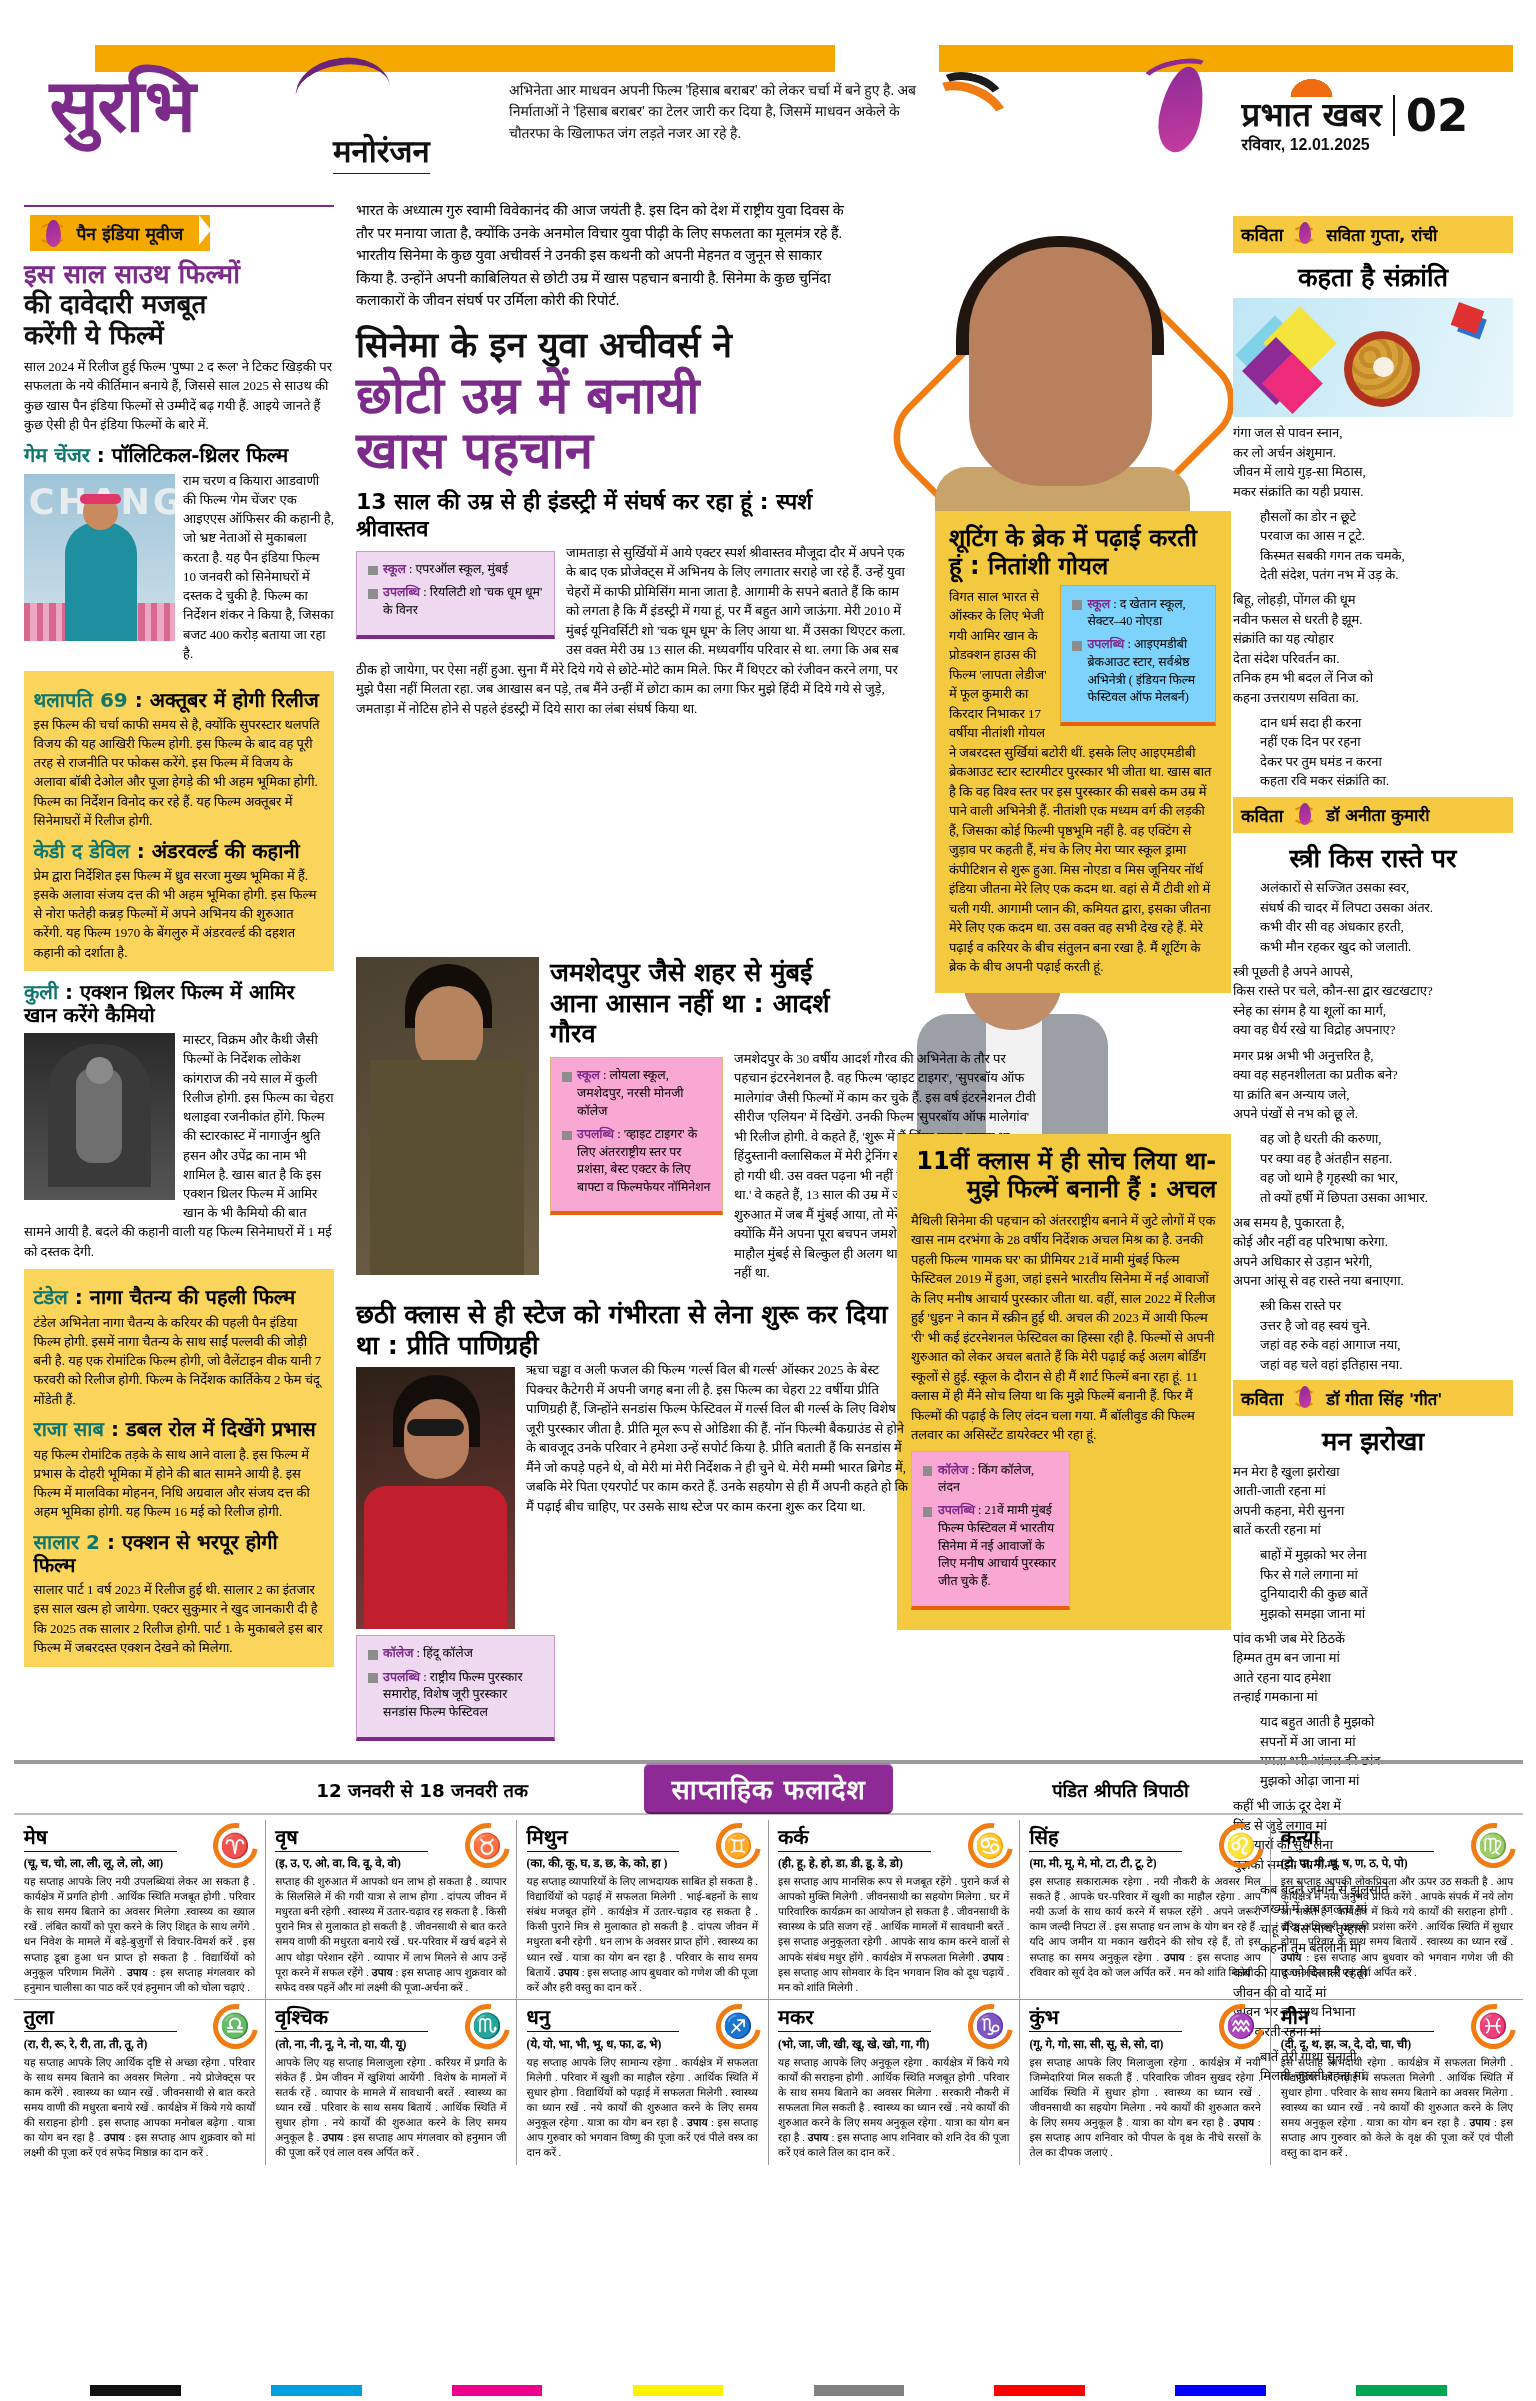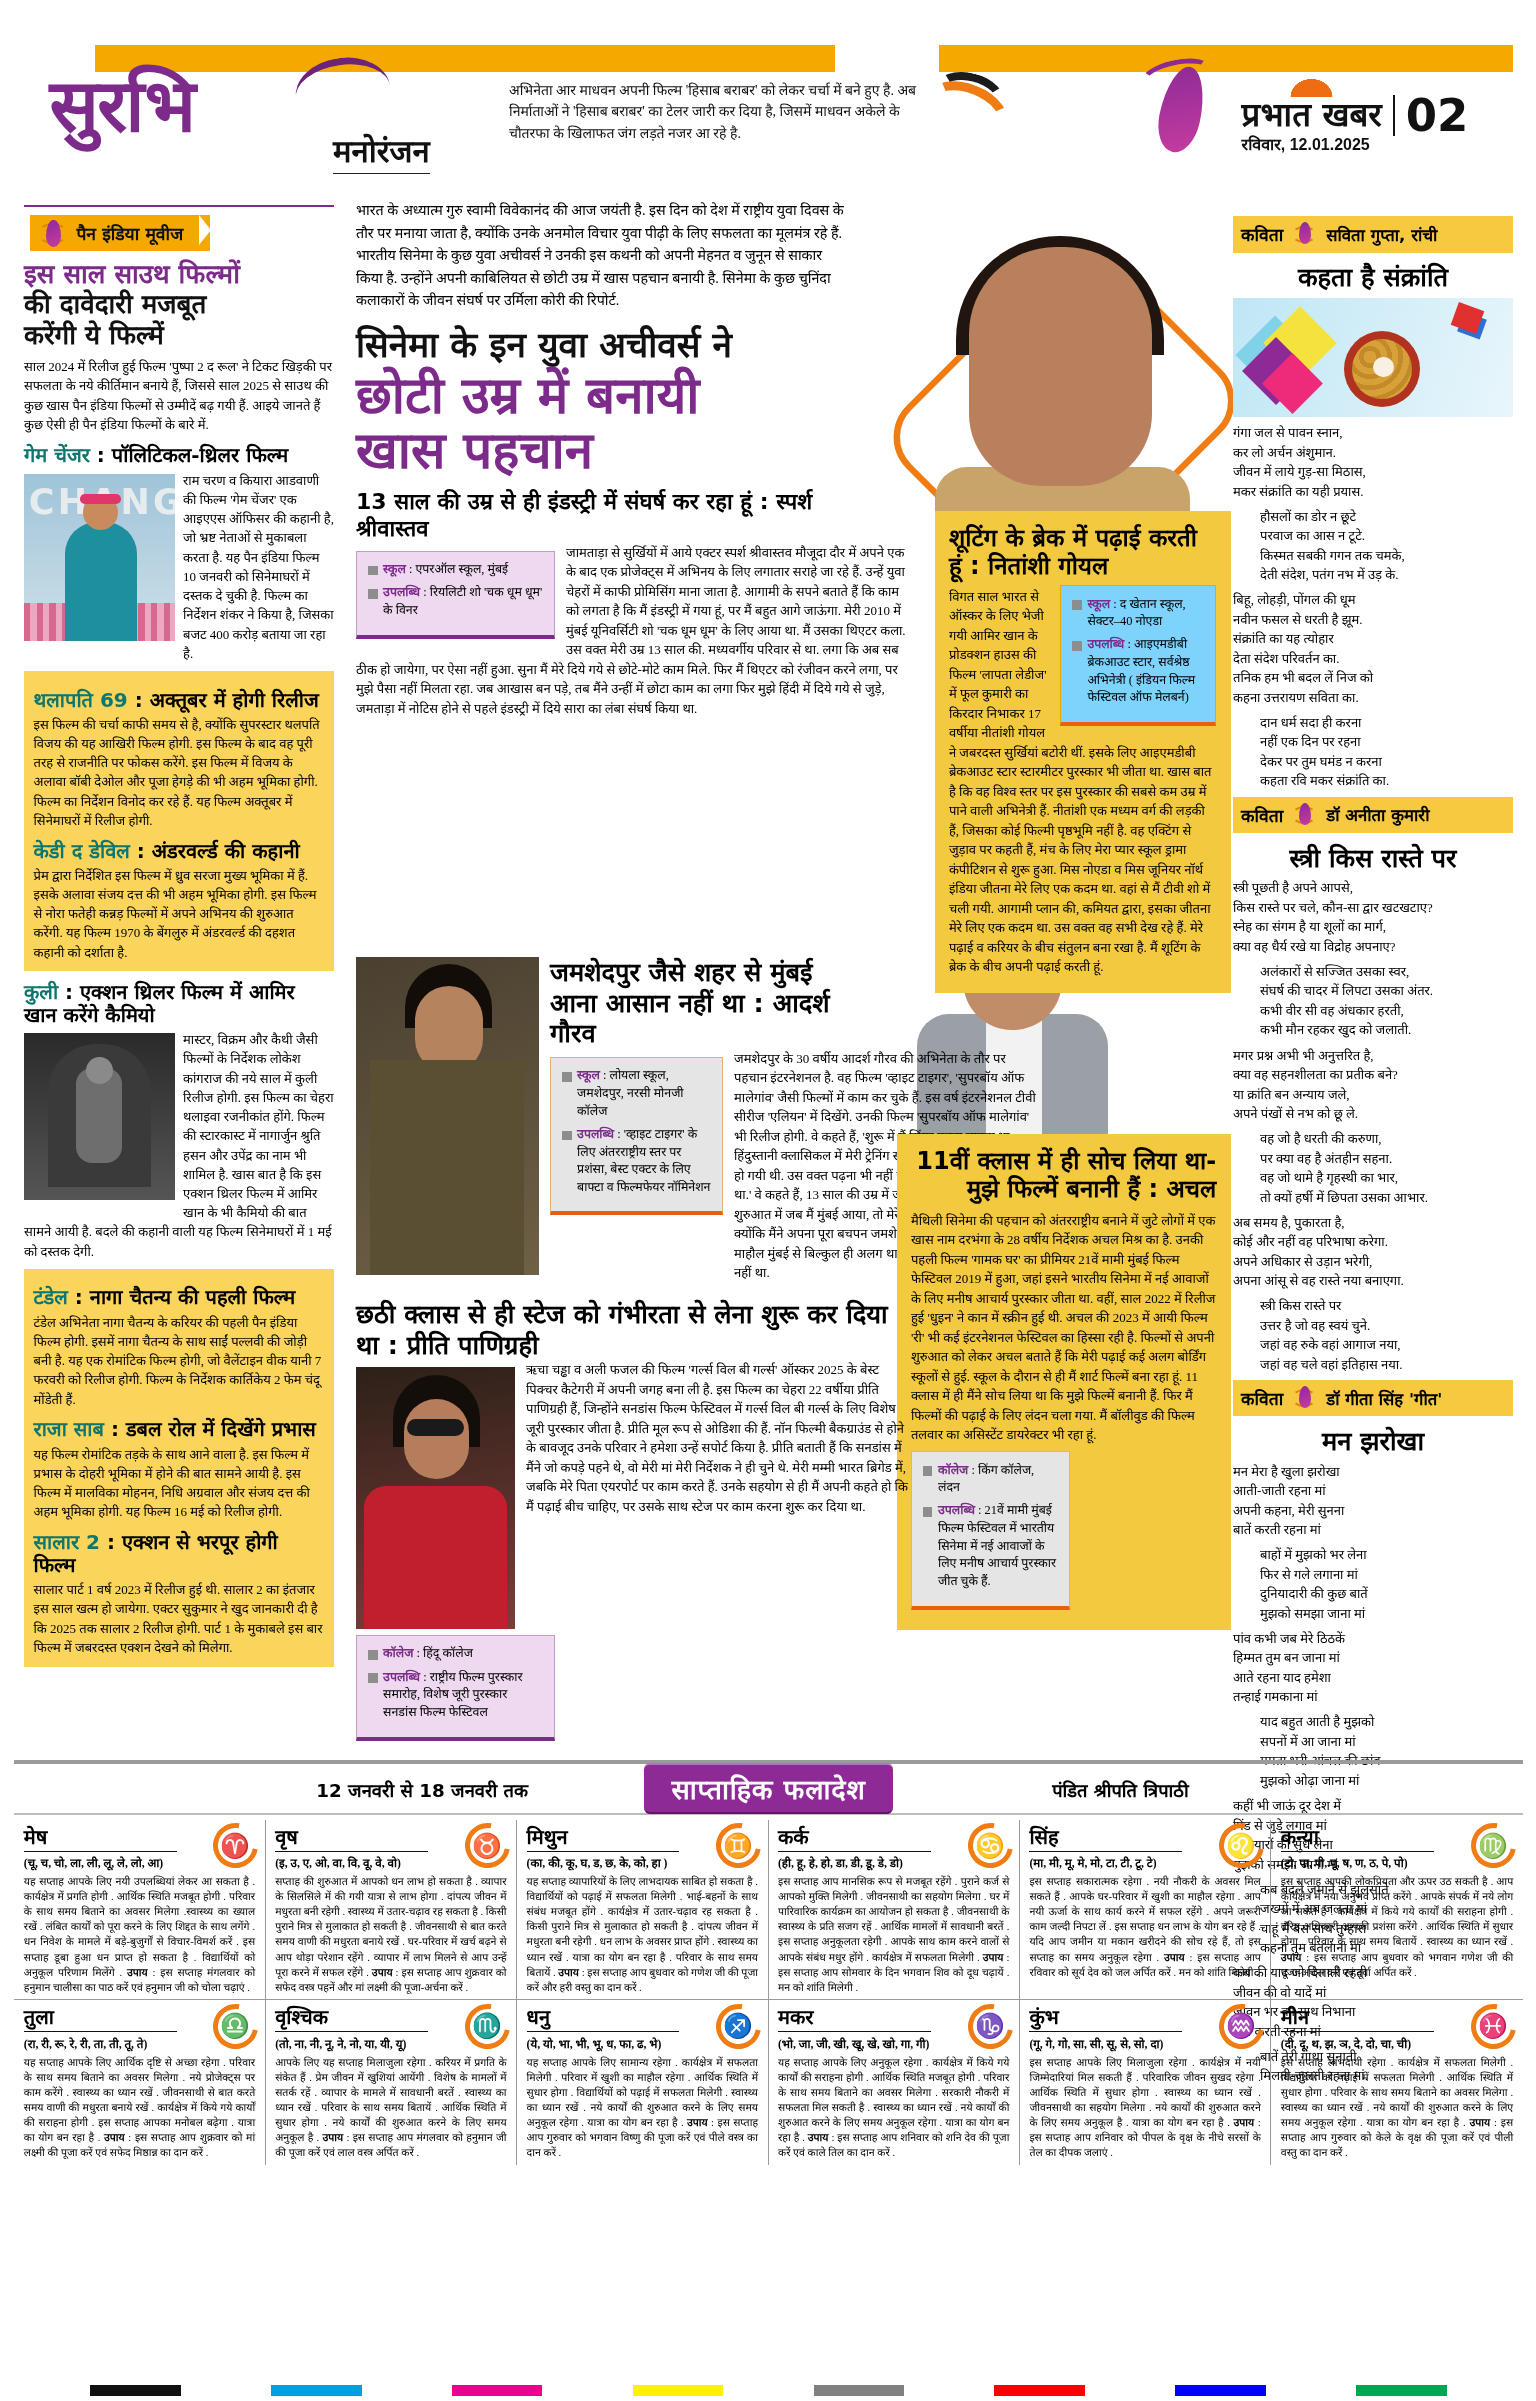--- a/index.html
+++ b/index.html
@@ -137,21 +137,21 @@
   .ybox {
     position:absolute; right:-1.6px; top:312px; width:296px; background:#f3c93f; padding:12.7px 14.3px 16px;
   }
   .ybox h3 { font-family:"DejaVu Sans",sans-serif; font-weight:700; font-size:24px; line-height:1.18; }
   .ybox .body { font-size:13px; line-height:1.5; margin-top:6.4px;}
   .factbox { background:#7dd3fc; border:1.6px solid #e5a60f; border-bottom:4.8px solid #e8600c; padding:9.5px 11px; margin:8px 0; font-size:12.4px; line-height:1.42;}
   .factbox .row{ display:flex; gap:5.6px; margin-bottom:5.6px;}
   .factbox .sq{flex:0 0 auto;width:9.5px;height:9.5px;background:#8d8d8d;margin-top:4.8px;}
   .factbox .lbl{color:#7d2b8b;font-weight:700;}
 
-  .factbox.cream { background:#e5e5e5; border:1.6px solid #e0b37c; border-bottom:4.8px solid #e8600c;}
+  .factbox.cream { background:#f9a8d4; border:1.6px solid #e0b37c; border-bottom:4.8px solid #e8600c;}
   .factbox.lilac { background:#efd9f0; border:1.6px solid #c79ac9; border-bottom:4.8px solid #7d2b8b;}
 
   
   .mid-block { position:relative; margin-top:17.5px; }
   h3.mid-title { font-family:"DejaVu Sans",sans-serif;font-weight:700;font-size:25.5px;line-height:1.2; }
   h3.mid-title2 { font-family:"DejaVu Sans",sans-serif;font-weight:700;font-size:24px;line-height:1.2; }
 
   .yellow-angle { background:#f3c93f; }
 
   
@@ -526,31 +526,31 @@
       <div class="kavita-bar">
         <span>कविता</span>
         <span class="mini">
             <i class="r"></i>
             <i class="c"></i>
           </span>
         <span class="author">डॉ अनीता कुमारी</span>
       </div>
       <h4 class="poem-title">स्त्री किस रास्ते पर</h4>
       <div class="poem-text">
+        <div class="poem-stanza indent">
+          <span>अलंकारों से सज्जित उसका स्वर,</span><br>
+          <span>संघर्ष की चादर में लिपटा उसका अंतर.</span><br>
+          <span>कभी वीर सी वह अंधकार हरती,</span><br>
+          <span>कभी मौन रहकर खुद को जलाती.</span>
+        </div>
         <div class="poem-stanza">
           <span>स्त्री पूछती है अपने आपसे,</span><br>
           <span>किस रास्ते पर चले, कौन-सा द्वार खटखटाए?</span><br>
           <span>स्नेह का संगम है या शूलों का मार्ग,</span><br>
           <span>क्या वह धैर्य रखे या विद्रोह अपनाए?</span>
-        </div>
-        <div class="poem-stanza indent">
-          <span>अलंकारों से सज्जित उसका स्वर,</span><br>
-          <span>संघर्ष की चादर में लिपटा उसका अंतर.</span><br>
-          <span>कभी वीर सी वह अंधकार हरती,</span><br>
-          <span>कभी मौन रहकर खुद को जलाती.</span>
         </div>
         <div class="poem-stanza">
           <span>मगर प्रश्न अभी भी अनुत्तरित है,</span><br>
           <span>क्या वह सहनशीलता का प्रतीक बने?</span><br>
           <span>या क्रांति बन अन्याय जले,</span><br>
           <span>अपने पंखों से नभ को छू ले.</span>
         </div>
         <div class="poem-stanza indent">
           <span>वह जो है धरती की करुणा,</span><br>
           <span>पर क्या वह है अंतहीन सहना.</span><br>

